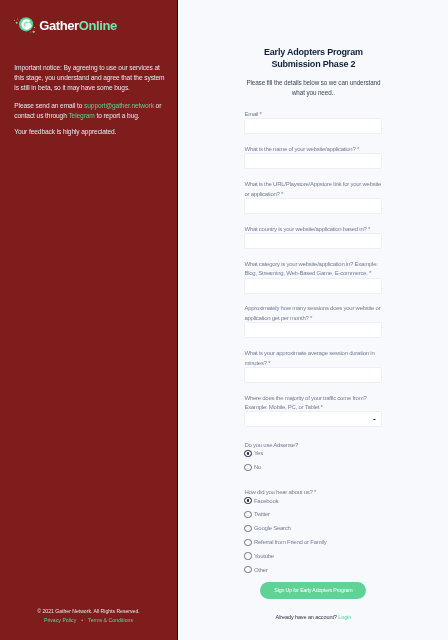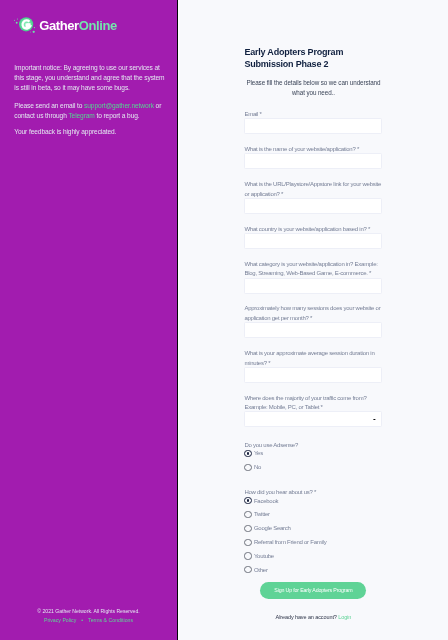--- a/index.html
+++ b/index.html
@@ -1,21 +1,21 @@
 <!DOCTYPE html>
 <html><head>
 <meta charset="utf-8">
 <style>
   html,body{margin:0;padding:0;}
   body{width:448px;height:640px;overflow:hidden;background:#f8f9fc;
        font-family:"Liberation Sans",sans-serif;-webkit-font-smoothing:antialiased;}
   .page{display:flex;width:448px;height:640px;}
 
   
-  .left{width:177px;height:640px;background:#a21caf;position:relative;flex:0 0 177px;z-index:2;}
+  .left{width:177px;height:640px;background:#7f1d1d;position:relative;flex:0 0 177px;z-index:2;}
   .left::after{content:"";position:absolute;left:100%;top:0;width:3.4px;height:640px;
         background:linear-gradient(to right,#000000 0%,#05070c 22%,#ffffff 46%,#ffffff 72%,#f8f9fc 100%);}
   .brand{position:absolute;left:12px;top:12px;display:flex;align-items:center;}
   .brand-mark{width:26px;height:26px;position:relative;flex:0 0 26px;line-height:0;}
   .brand-text{font-size:13px;font-weight:700;letter-spacing:-0.4px;line-height:1;
               margin-left:1.2px;white-space:nowrap;}
   .brand-text .w1{color:#ffffff;}
   .brand-text .w2{color:#74e6ad;}
 
   .left-body{position:absolute;left:14.3px;top:62.6px;width:153px;}
@@ -28,21 +28,21 @@
   .left-footer{position:absolute;left:0;right:0;bottom:17px;text-align:center;}
   .copy{color:#e3e9f1;font-size:5.1px;line-height:1;margin-bottom:0;}
   .legal{font-size:5.2px;color:#5fd396;line-height:1;margin-top:3.4px;}
   .legal a{color:#5fd396;text-decoration:none;}
   .legal .dot{color:#5fd396;margin:0 5px;}
 
   
   .right{flex:1;height:640px;background:#f8f9fc;overflow:hidden;position:relative;}
   .form-wrap{width:138px;margin:0 auto 0 67.4px;padding-top:45.6px;}
   #fields{padding-top:1.5px;}
-  .title{font-size:9px;font-weight:700;color:#10203f;letter-spacing:-0.2px;
+  .title{font-size:9px;font-weight:700;color:#10203f;text-align:center;letter-spacing:-0.2px;
          line-height:12.3px;margin:0;}
   .subtitle{font-size:6.3px;letter-spacing:-0.1px;color:#3b4558;text-align:center;line-height:9.8px;margin:8px 0 0 0;}
   .field{margin-top:9.2px;}
   .label{font-size:6px;letter-spacing:-0.25px;color:#767f96;line-height:9.5px;margin:0 0 0.4px 0;
          position:relative;top:1.6px;}
   .input{display:block;width:138px;height:16px;background:#ffffff;border:1px solid #edeff7;
          border-radius:1.5px;box-sizing:border-box;padding:0 5px;font-size:5.6px;outline:none;
          font-family:"Liberation Sans",sans-serif;color:#2c3347;}
   .select{position:relative;}
   .caret{position:absolute;right:5.3px;top:50%;transform:translateY(-50%);line-height:0;}

